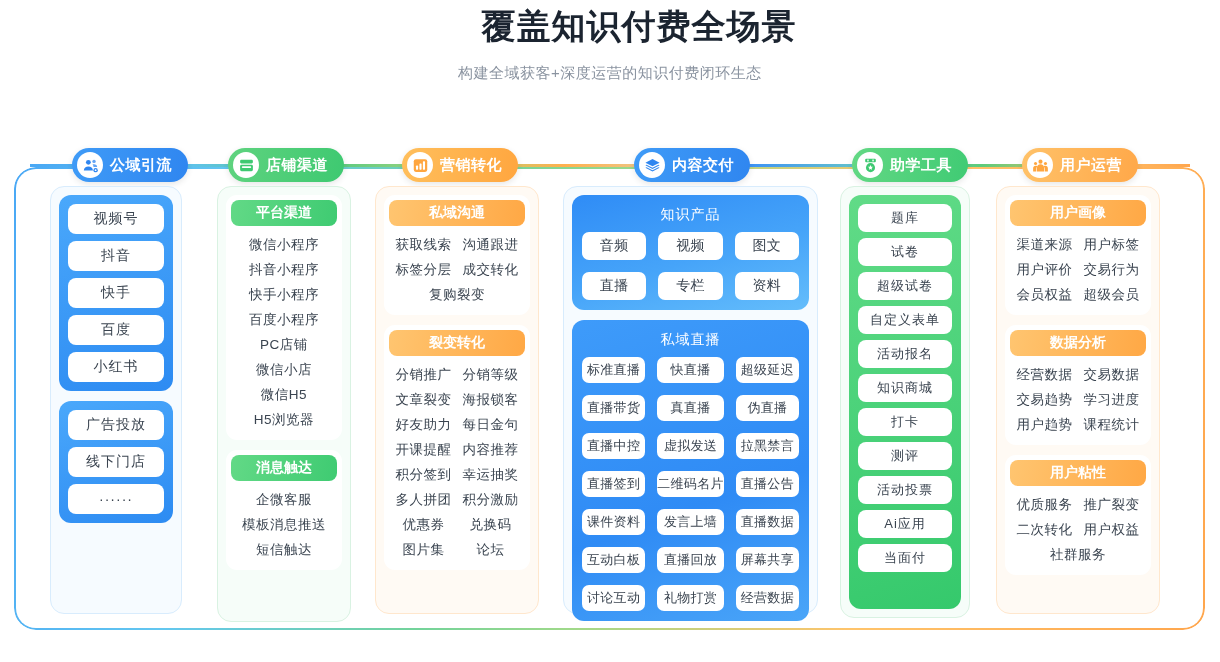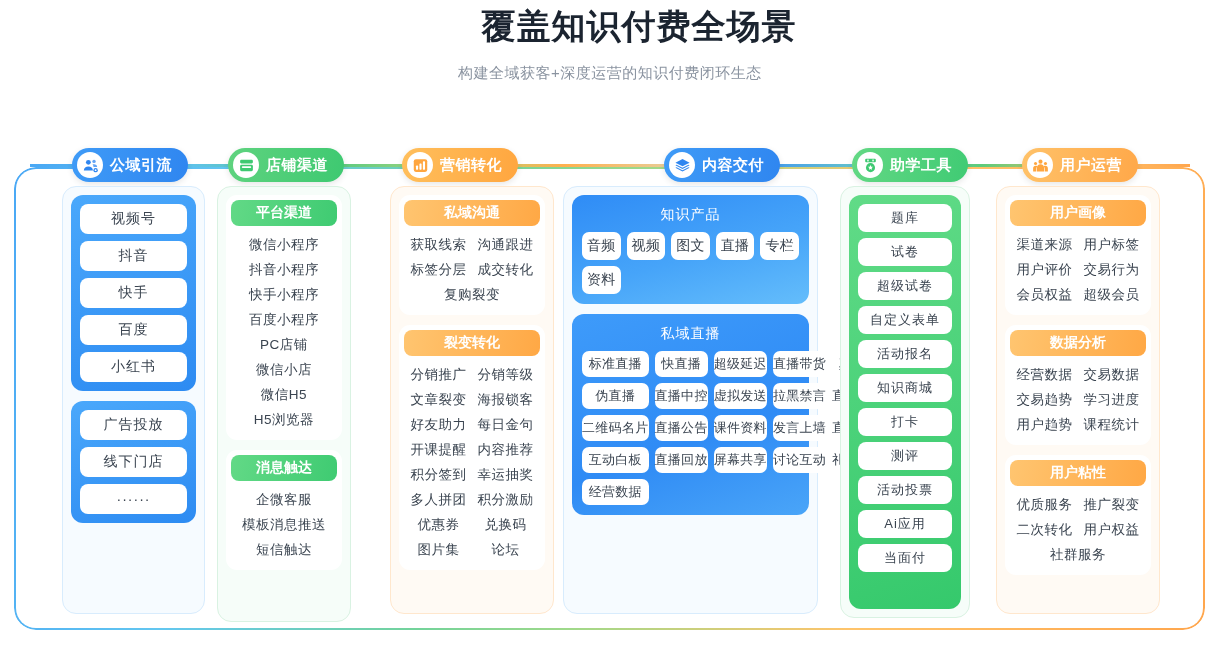--- a/index.html
+++ b/index.html
@@ -93,21 +93,21 @@
   .row2{display:flex;height:25px;}
   .row2 > span{flex:1;text-align:center;font-size:13.5px;color:#3a4450;
                line-height:25px;letter-spacing:.5px;}
 
   
   .gbox{border-radius:12px;padding:8px 10px 10px 10px;
         background:linear-gradient(160deg,#3e9bfa,#2f8bf5 60%,#4aa5f8);}
   .gbox.bright{background:linear-gradient(165deg,#2f8cf6,#46a4f9 55%,#64bdfb);}
   .gbox-title{text-align:center;font-size:14px;color:#fff;font-weight:normal;
               margin:3px 0 8px 0;letter-spacing:1px;}
-  .grid3{display:grid;grid-template-columns:repeat(5,1fr);gap:6px;}
+  .grid3{display:grid;grid-template-columns:repeat(3,1fr);gap:12px;}
   .gpill{
     background:#fff;border-radius:7px;height:26px;display:flex;
     align-items:center;justify-content:center;font-size:13px;color:#3a4450;
     white-space:nowrap;letter-spacing:.3px;
   }
   .gpill.lg{height:28px;font-size:14px;}
 </style>
 </head>
 <body>
 
@@ -149,21 +149,21 @@
       <svg width="17" height="17" viewBox="0 0 24 24" fill="#ffa63f">
         <rect x="2.5" y="3" width="19" height="18" rx="3"></rect>
         <rect x="5.6" y="12" width="3" height="6" rx="1" fill="#fff"></rect>
         <rect x="10.5" y="9" width="3" height="9" rx="1" fill="#fff"></rect>
         <rect x="15.4" y="6" width="3" height="12" rx="1" fill="#fff"></rect>
       </svg>
     </span>
     <span class="plabel">营销转化</span>
   </div>
 
-  <div class="pill blue2" style="left:664px;">
+  <div class="pill blue2" style="left:634px;">
     <span class="picon">
       <svg width="17" height="17" viewBox="0 0 24 24" fill="#2f86f0">
         <path d="M12 2.8 22 8l-10 5.2L2 8z"></path>
         <path d="M12 15.2 3.6 10.9 2 11.7l10 5.2 10-5.2-1.6-.8z"></path>
         <path d="M12 18.6 3.6 14.3 2 15.1l10 5.2 10-5.2-1.6-.8z"></path>
       </svg>
     </span>
     <span class="plabel">内容交付</span>
   </div>
 
@@ -187,21 +187,21 @@
         <path d="M12 10.4c3 0 5 1.8 5 4.6v5.4H7V15c0-2.8 2-4.6 5-4.6z"></path>
         <circle cx="5" cy="9.2" r="2.2"></circle>
         <path d="M5 12.4c1 0 1.9.2 2.5.7-.9 1-1.4 2.3-1.4 3.9v3.4H1.6V16c0-2.2 1.4-3.6 3.4-3.6z"></path>
         <circle cx="19" cy="9.2" r="2.2"></circle>
         <path d="M19 12.4c2 0 3.4 1.4 3.4 3.6v4.4h-4.5V17c0-1.6-.5-2.9-1.4-3.9.6-.5 1.5-.7 2.5-.7z"></path>
       </svg>
     </span>
     <span class="plabel">用户运营</span>
   </div>
 
-  <div class="col tint-blue" style="left:62px;width:143px;height:428px;">
+  <div class="col tint-blue" style="left:50px;width:132px;height:428px;">
     <div class="solid-box blue">
       <div class="chip">视频号</div>
       <div class="chip">抖音</div>
       <div class="chip">快手</div>
       <div class="chip">百度</div>
       <div class="chip">小红书</div>
     </div>
     <div class="solid-box blue">
       <div class="chip">广告投放</div>
       <div class="chip">线下门店</div>
@@ -226,21 +226,21 @@
     <div class="card">
       <div class="card-head green">消息触达</div>
       <div class="card-body">
         <div class="row1">企微客服</div>
         <div class="row1">模板消息推送</div>
         <div class="row1">短信触达</div>
       </div>
     </div>
   </div>
 
-  <div class="col tint-orange" style="left:390px;width:164px;height:428px;">
+  <div class="col tint-orange" style="left:375px;width:164px;height:428px;">
     <div class="card">
       <div class="card-head orange">私域沟通</div>
       <div class="card-body">
         <div class="row2">
           <span>获取线索</span>
           <span>沟通跟进</span>
         </div>
         <div class="row2">
           <span>标签分层</span>
           <span>成交转化</span>

